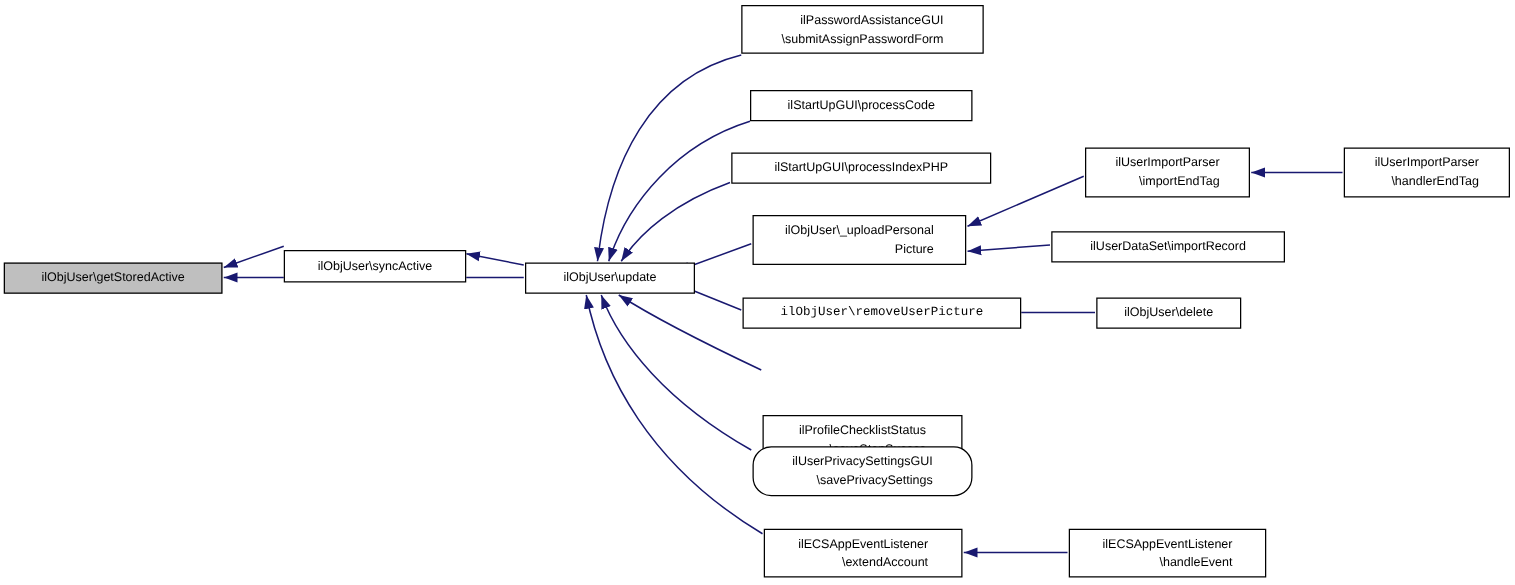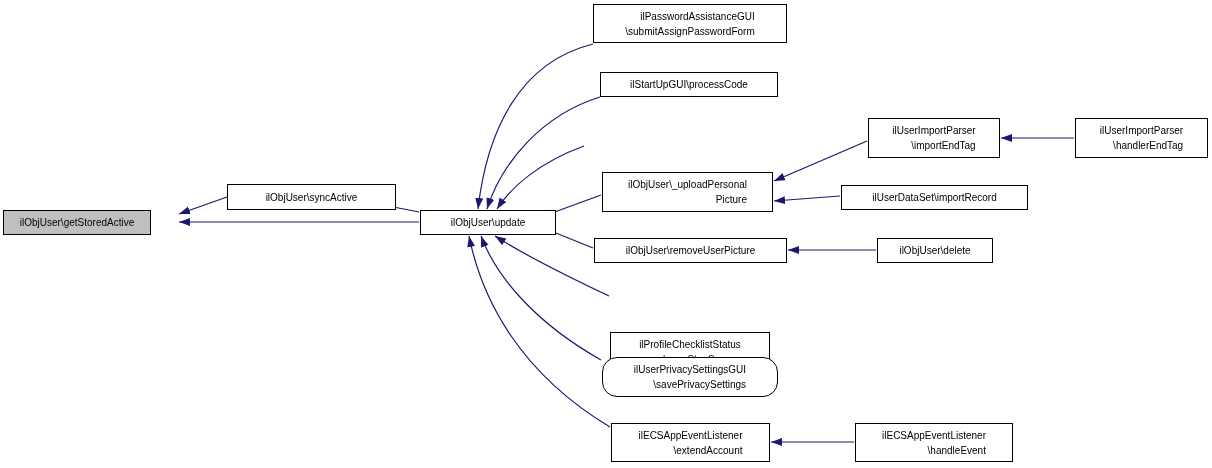--- a/index.html
+++ b/index.html
@@ -63,29 +63,30 @@
     <path class="edge" marker-end="url(#arrow)" d="M609,296 C556,271 520,252 495,236"></path>
     <path class="edge" marker-end="url(#arrow)" d="M601,360 C534,322 496,276 481,236"></path>
     <path class="edge" marker-end="url(#arrow)" d="M610,427 C520,373 482,300 469,236"></path>
     <path class="edge" marker-end="url(#arrow)" d="M867,141 L774,181"></path>
     <path class="edge" marker-end="url(#arrow)" d="M840,196 L774,201"></path>
     <path class="edge" marker-end="url(#arrow)" d="M1074,138 L1001,138"></path>
     <path class="edge" marker-end="url(#arrow)" d="M876,250 L788,250"></path>
     <path class="edge" marker-end="url(#arrow)" d="M854,442 L771,442"></path>
   </svg>
 
-  <div class="node hl" style="left:3px;   top:210px; width:148px; height:25px;">ilObjUser\getStoredActive</div>
-  <div class="node" style="left:227px; top:184px; width:169px; height:26px;">ilObjUser\syncActive</div>
+  <div class="node hl" style="left:3px;   top:210px; width:175px; height:25px;">ilObjUser\getStoredActive</div>
+  <div class="node" style="left:227px; top:200px; width:146px; height:26px;">ilObjUser\syncActive</div>
   <div class="node" style="left:420px; top:210px; width:136px; height:25px;">ilObjUser\update</div>
   <div class="node" style="left:593px; top:4px;   width:194px; height:39px;">ilPasswordAssistanceGUI
 \submitAssignPasswordForm</div>
   <div class="node" style="left:600px; top:72px;  width:178px; height:25px;">ilStartUpGUI\processCode</div>
+  <div class="node" style="left:585px; top:122px; width:208px; height:25px;">ilStartUpGUI\processIndexPHP</div>
   <div class="node" style="left:602px; top:172px; width:171px; height:40px;">ilObjUser\_uploadPersonal
 Picture</div>
-  <div class="node" style="left:594px; top:238px; width:193px; height:25px;">ilObjUser\removeUserPicture</div>
+  <div class="node" style="left:594px; top:238px; width:223px; height:25px;font-family:Liberation Mono, monospace;">ilObjUser\removeUserPicture</div>
   <div class="node" style="left:610px; top:292px; width:160px; height:40px;margin-top:40px;">ilProfileChecklistStatus
 \saveStepSucess</div>
   <div class="node" style="left:602px; top:357px; width:176px; height:40px;border-radius:15px;">ilUserPrivacySettingsGUI
 \savePrivacySettings</div>
   <div class="node" style="left:611px; top:423px; width:159px; height:39px;">ilECSAppEventListener
 \extendAccount</div>
   <div class="node" style="left:868px; top:118px; width:132px; height:40px;">ilUserImportParser
 \importEndTag</div>
   <div class="node" style="left:1075px;top:118px; width:133px; height:40px;">ilUserImportParser
 \handlerEndTag</div>

